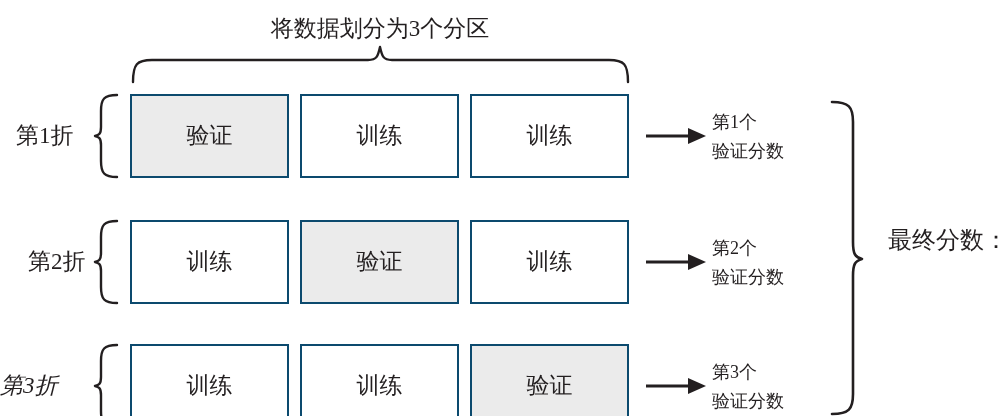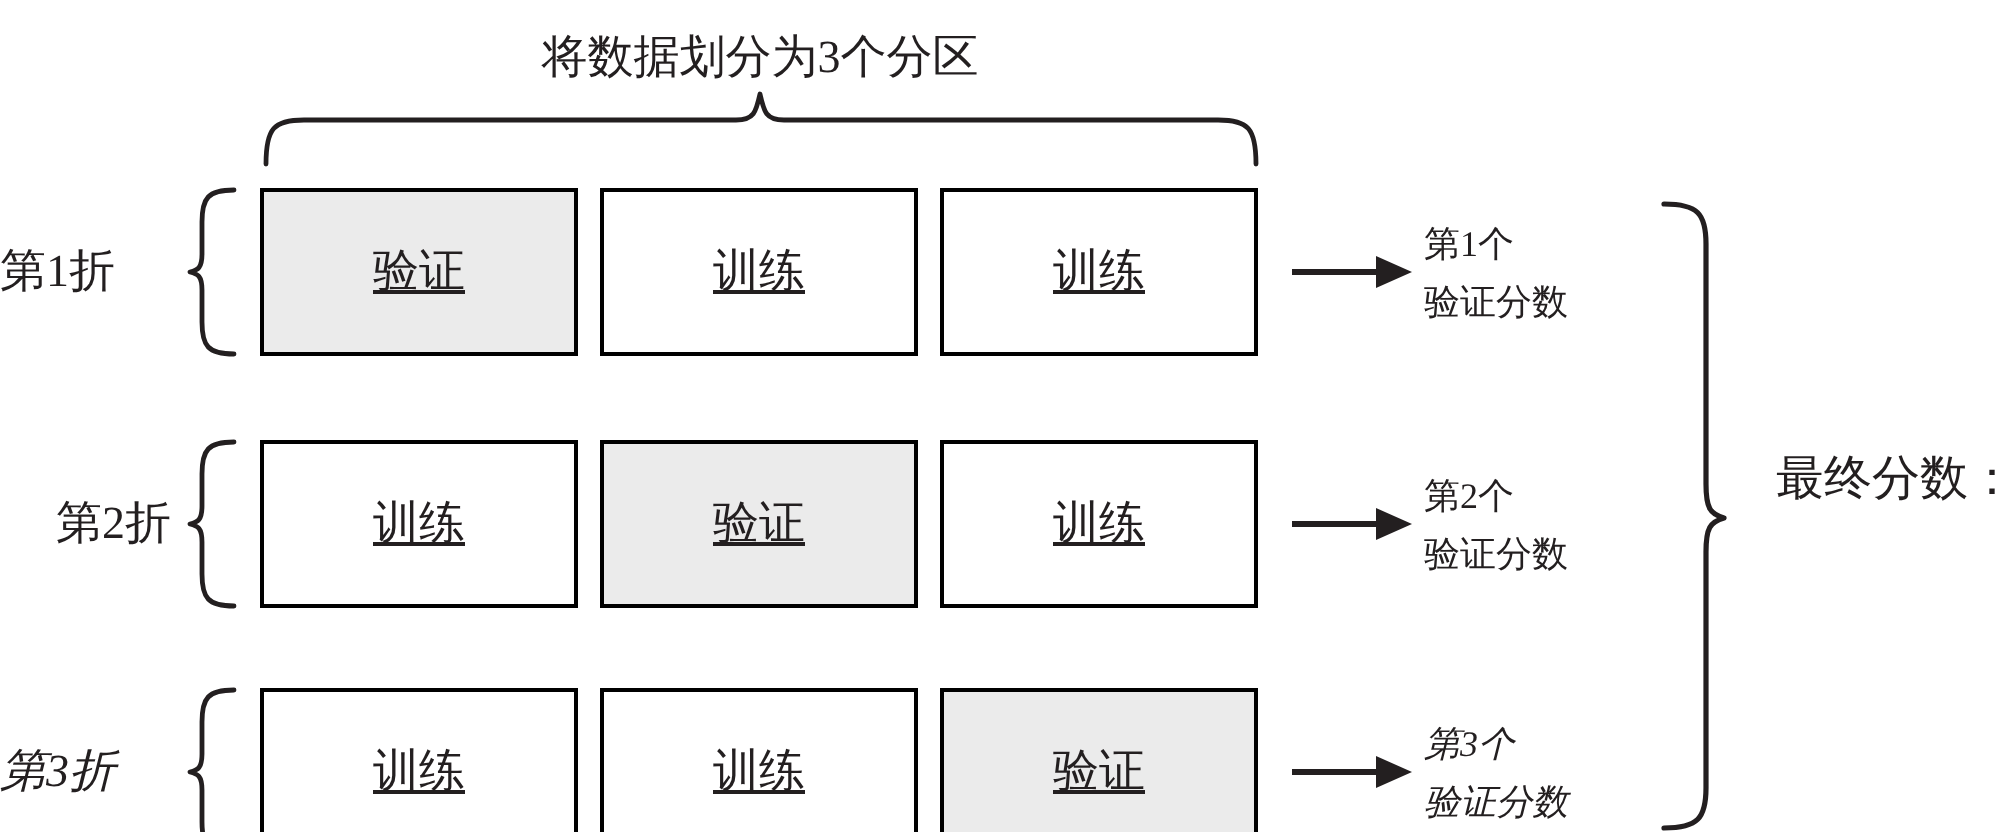--- a/index.html
+++ b/index.html
@@ -54,29 +54,28 @@
     text-align: left;
     font-size: 23px;
     line-height: 28px;
     white-space: nowrap;
   }
 
   
   .part-box {
     position: absolute;
     box-sizing: border-box;
-    border: 2px solid #000000;
+    border: 2px solid #0c4a6e;
     background: #ffffff;
     display: flex;
     align-items: center;
     justify-content: center;
     font-size: 23px;
     line-height: 28px;
     color: #231f20;
-    text-decoration: underline;
   }
   .part-box.shaded {
     background: #ebebeb;
   }
 
   
   .score-label {
     position: absolute;
     left: 712px;
     width: 125px;
@@ -141,21 +140,21 @@
     <g>
       <path d="M832 88 C849 88 853 93 853 108 L853 228 C853 240 855 243 862 245
                C855 247 853 250 853 262 L853 380 C853 395 849 400 832 400" stroke="#231f20" stroke-width="2.6" fill="none" stroke-linecap="round" stroke-linejoin="round"></path>
     </g>
   </svg>
 
   <div class="layer">
 
     <div class="top-title">将数据划分为3个分区</div>
 
-    <div class="fold-label" style="top:108px;">第1折</div>
+    <div class="fold-label" style="top:108px;padding-left:16px;">第1折</div>
     <div class="part-box shaded" style="left:130px; top:80px; width:159px; height:84px;">
       <span>验证</span>
     </div>
     <div class="part-box" style="left:300px; top:80px; width:159px; height:84px;">
       <span>训练</span>
     </div>
     <div class="part-box" style="left:470px; top:80px; width:159px; height:84px;">
       <span>训练</span>
     </div>
     <div class="score-label" style="top:94px;">
@@ -181,21 +180,21 @@
     <div class="fold-label" style="top:358px;font-style:italic;">第3折</div>
     <div class="part-box" style="left:130px; top:330px; width:159px; height:84px;">
       <span>训练</span>
     </div>
     <div class="part-box" style="left:300px; top:330px; width:159px; height:84px;">
       <span>训练</span>
     </div>
     <div class="part-box shaded" style="left:470px; top:330px; width:159px; height:84px;">
       <span>验证</span>
     </div>
-    <div class="score-label" style="top:344px;font-style:italic;">
+    <div class="score-label" style="top:344px;">
       <span class="l1">第3个</span>
       <span class="l2">验证分数</span>
     </div>
 
     <div class="final-label">
       <span class="l1">最终分数：</span>
     </div>
 
   </div>
 </div>

